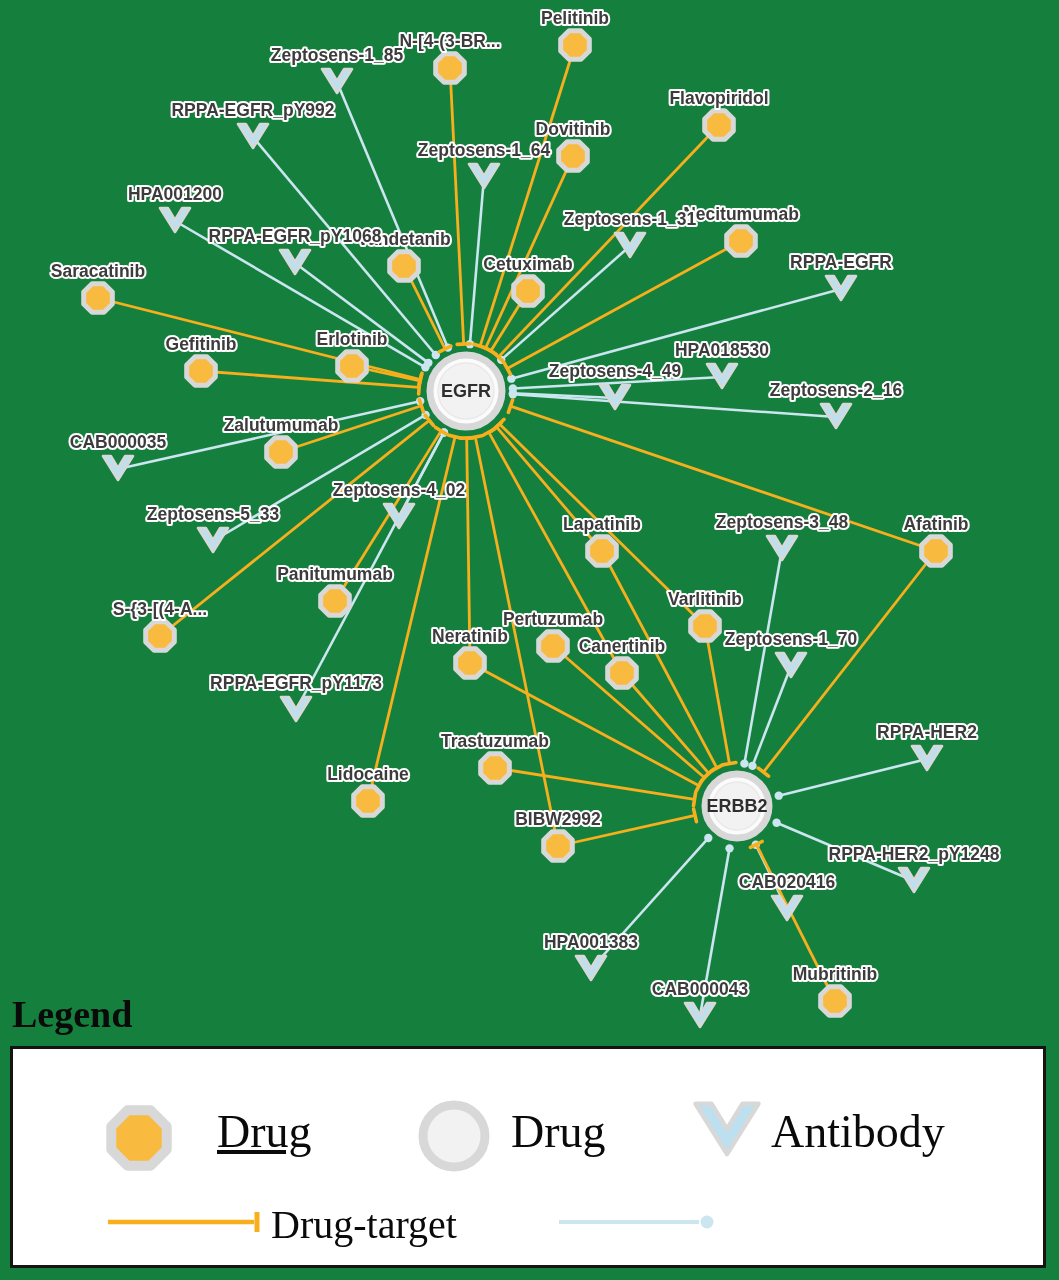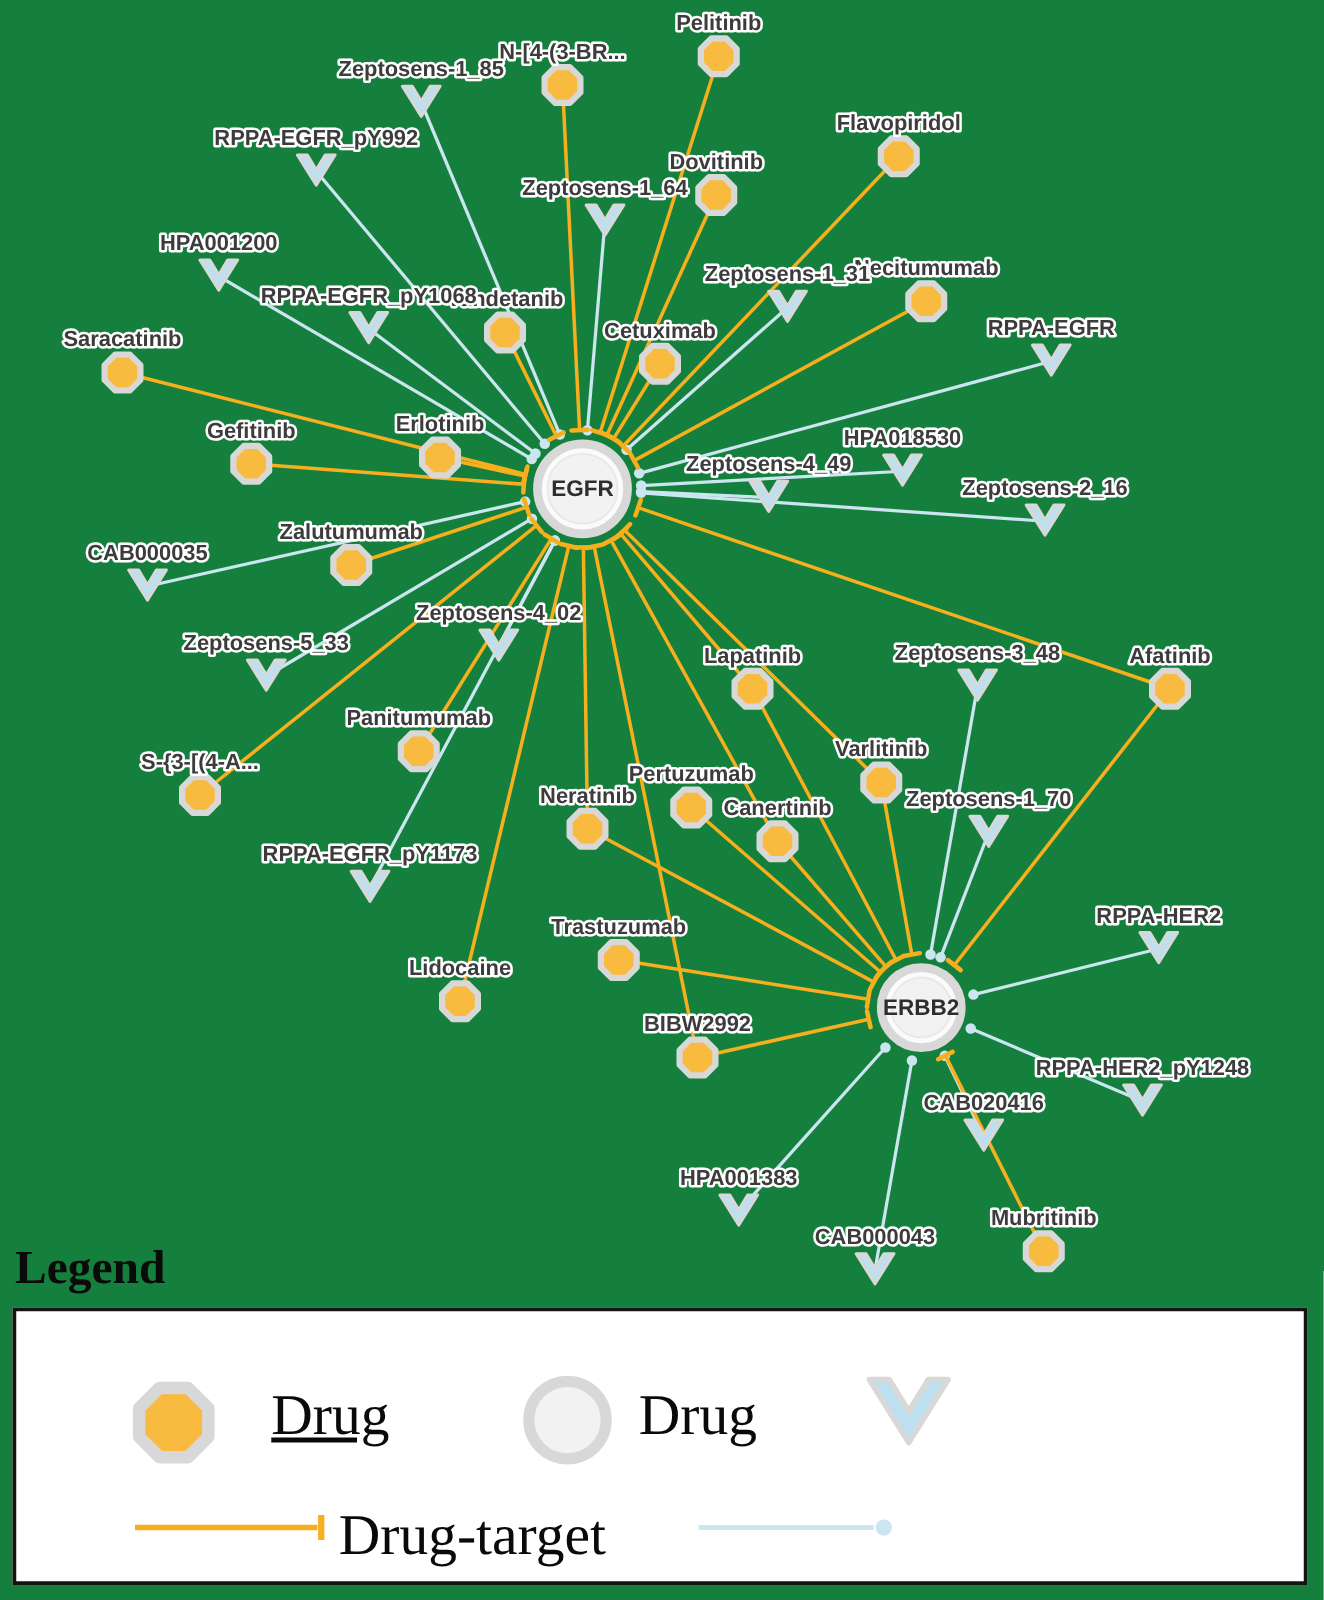--- a/index.html
+++ b/index.html
@@ -9,21 +9,21 @@
   .nlabel{font-family:"Liberation Sans",sans-serif;font-weight:bold;font-size:17.5px;
           fill:#3C3C3C;stroke:#ffffff;stroke-width:4px;paint-order:stroke;stroke-linejoin:round;}
   .glabel{font-family:"Liberation Sans",sans-serif;font-weight:bold;font-size:18px;fill:#2E2E2E;}
   .legend-title{position:absolute;left:12px;top:992px;font-family:"Liberation Serif",serif;
           font-weight:bold;font-size:38px;color:#0a0a0a;z-index:5;}
   .legend-box{position:absolute;left:10px;top:1046px;width:1036px;height:222px;
           border:3.5px solid #141414;background:#ffffff;box-sizing:border-box;z-index:4;}
   .legend-box .li{position:absolute;}
   .leg-label{font-family:"Liberation Serif",serif;color:#0a0a0a;white-space:nowrap;}
   .leg-label.big{font-size:46px;}
-  .leg-label.small{font-size:46px;}
+  .leg-label.small{font-size:40px;}
 </style>
 </head>
 <body>
 
 <div id="canvas">
 
   <svg id="net-svg" width="1059" height="1045" viewBox="0 0 1059 1045">
       <g>
         <line x1="337" y1="82" x2="447.89318141931545" y2="347.62785316719754" stroke="#CBE5F1" stroke-width="2.6"></line>
         <circle cx="447.89318141931545" cy="347.62785316719754" r="4.2" fill="#CBE5F1"></circle>
@@ -242,20 +242,21 @@
         <circle cx="45" cy="45" r="31" stroke-width="9" fill="#F2F2F2" stroke="#D8D8D8"></circle>
       </svg>
     </span>
     <span class="li leg-label big" style="left:498px;top:56px;">Drug</span>
 
     <span class="li" style="left:669px;top:40px;">
       <svg width="90" height="92">
         <path d="M 13.5 14.7 L 45 65.1 L 76.5 14.7 L 60.6 14.7 L 45 40 L 29.4 14.7 Z" stroke-width="4.5" stroke-linejoin="round" fill="#BCE0F0" stroke="#D8D8D8"></path>
       </svg>
     </span>
+    <span class="li leg-label big" style="left:758px;top:56px;">Antibody</span>
 
     <span class="li" style="left:91px;top:160px;">
       <svg width="180" height="26">
         <line x1="4" y1="13" x2="150" y2="13" stroke-width="4.5" stroke="#F7AF1E"></line>
         <line x1="153" y1="3" x2="153" y2="23" stroke-width="5" stroke="#F7AF1E"></line>
       </svg>
     </span>
     <span class="li leg-label small" style="left:258px;top:152px;">Drug-target</span>
 
     <span class="li" style="left:542px;top:160px;">

